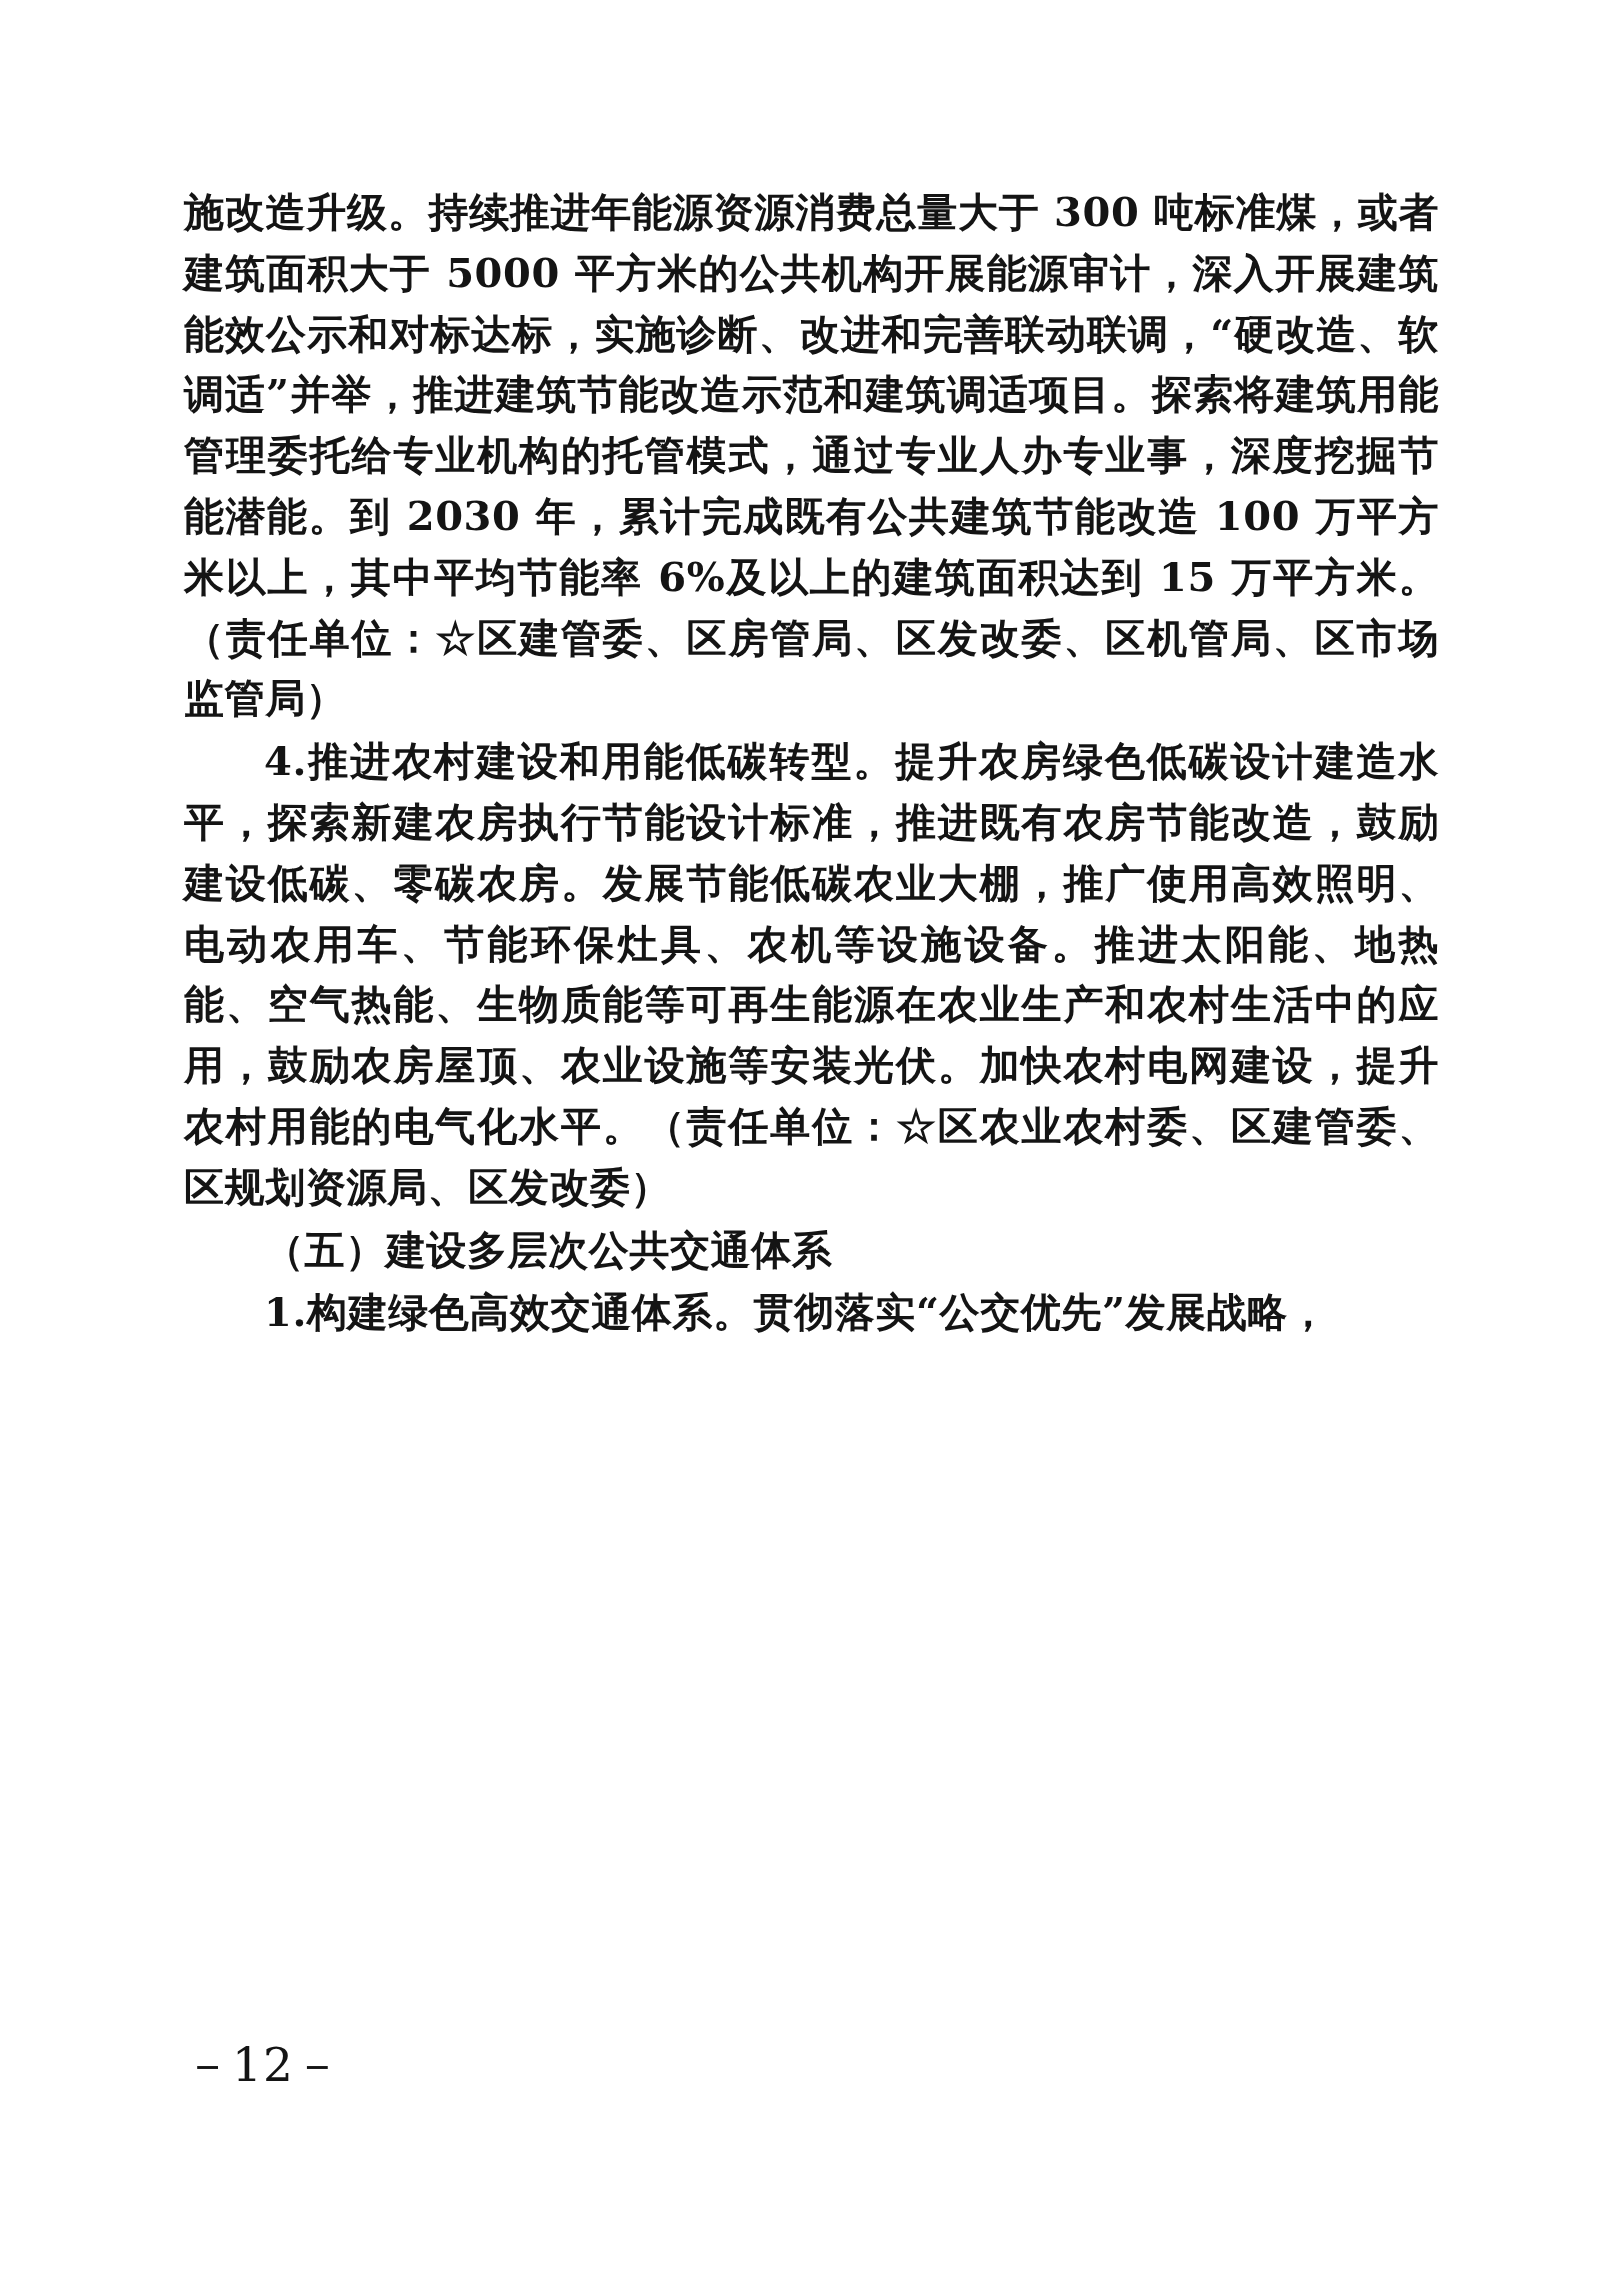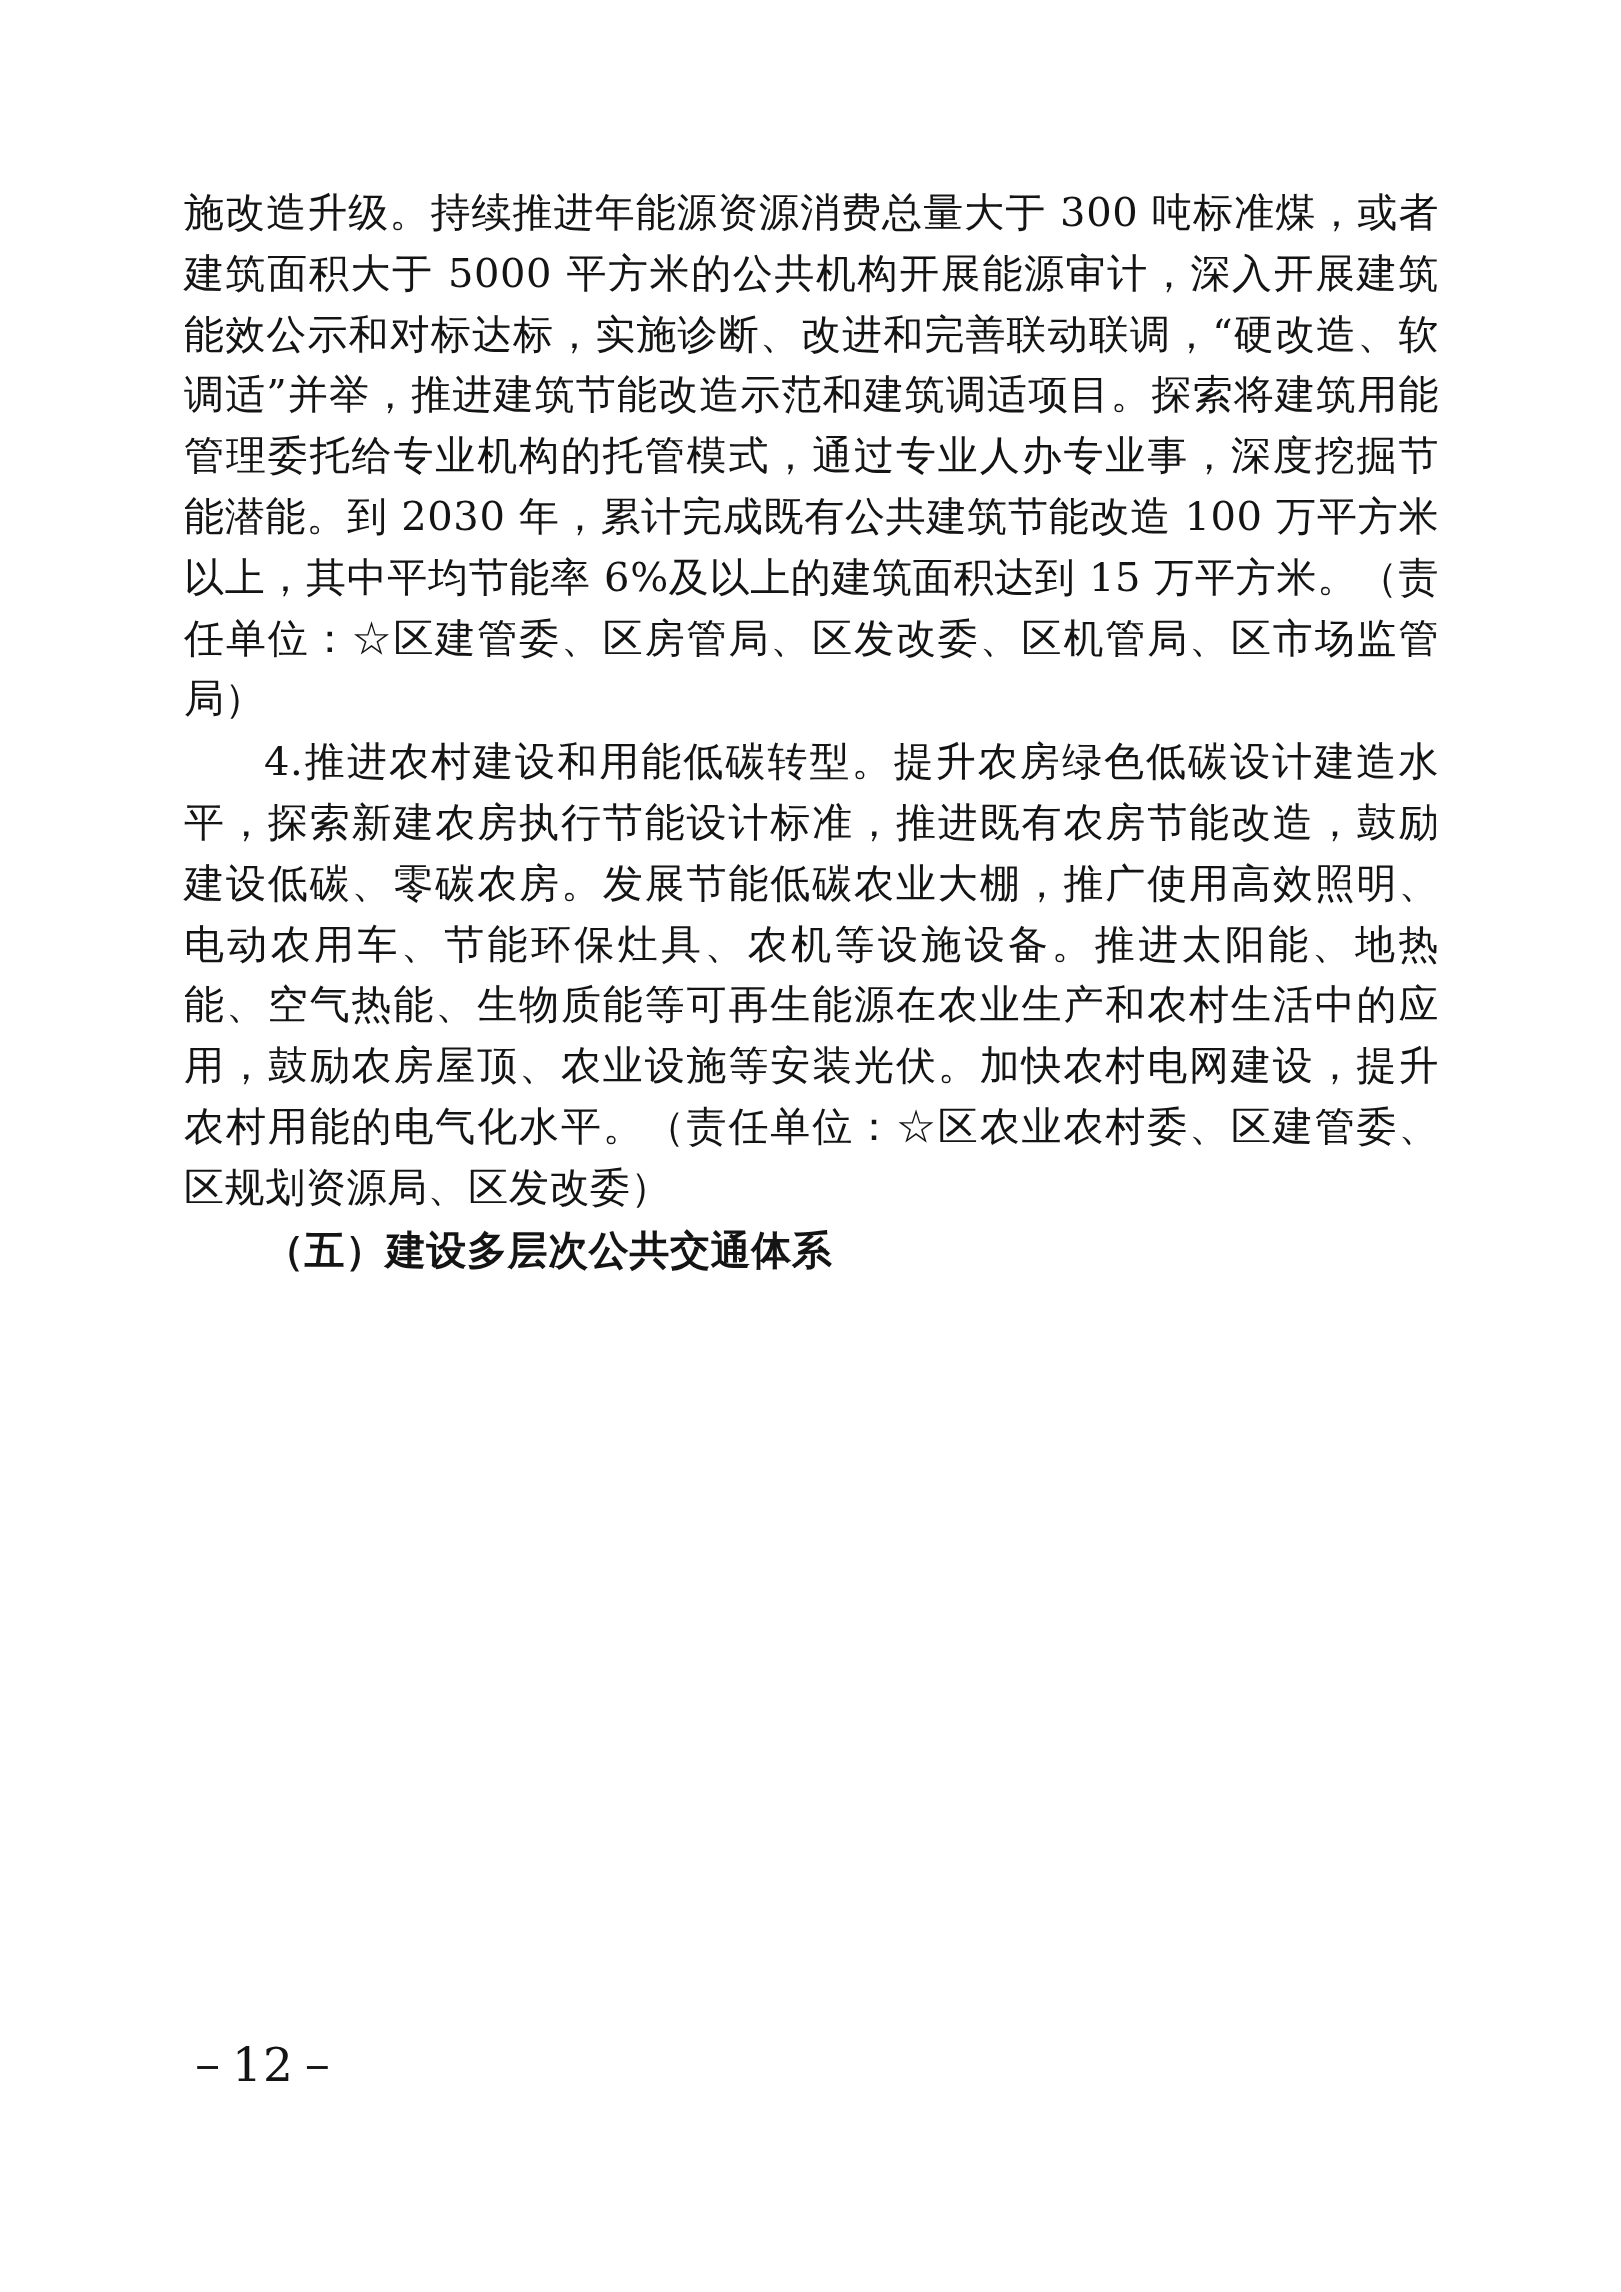--- a/index.html
+++ b/index.html
@@ -24,21 +24,21 @@
     top: 182px;
     width: 1255px;
   }
   p {
     margin: 0 0 2px 0;
     font-size: 40px;
     line-height: 1.52;
     letter-spacing: 0.6px;
     text-align: justify;
     text-justify: inter-character;
-    font-weight: 400;
+    font-weight: 700;
     text-indent: 0;
   }
   p.indent {
     text-indent: 80px;
   }
   p.heading {
     text-indent: 80px;
     font-weight: 700;
   }
   .pagenum {
@@ -52,16 +52,17 @@
   }
 </style>
 </head>
 <body>
 
 <div class="page">
   <div class="content">
     <p class="">施改造升级。持续推进年能源资源消费总量大于 300 吨标准煤，或者建筑面积大于 5000 平方米的公共机构开展能源审计，深入开展建筑能效公示和对标达标，实施诊断、改进和完善联动联调，“硬改造、软调适”并举，推进建筑节能改造示范和建筑调适项目。探索将建筑用能管理委托给专业机构的托管模式，通过专业人办专业事，深度挖掘节能潜能。到 2030 年，累计完成既有公共建筑节能改造 100 万平方米以上，其中平均节能率 6%及以上的建筑面积达到 15 万平方米。（责任单位：☆区建管委、区房管局、区发改委、区机管局、区市场监管局）</p>
     <p class="indent">4.推进农村建设和用能低碳转型。提升农房绿色低碳设计建造水平，探索新建农房执行节能设计标准，推进既有农房节能改造，鼓励建设低碳、零碳农房。发展节能低碳农业大棚，推广使用高效照明、电动农用车、节能环保灶具、农机等设施设备。推进太阳能、地热能、空气热能、生物质能等可再生能源在农业生产和农村生活中的应用，鼓励农房屋顶、农业设施等安装光伏。加快农村电网建设，提升农村用能的电气化水平。（责任单位：☆区农业农村委、区建管委、区规划资源局、区发改委）</p>
     <p class="heading">（五）建设多层次公共交通体系</p>
+    <p class="indent">1.构建绿色高效交通体系。贯彻落实“公交优先”发展战略，</p>
   </div>
   <div class="pagenum">－12－</div>
 </div>
 
 
 </body></html>

